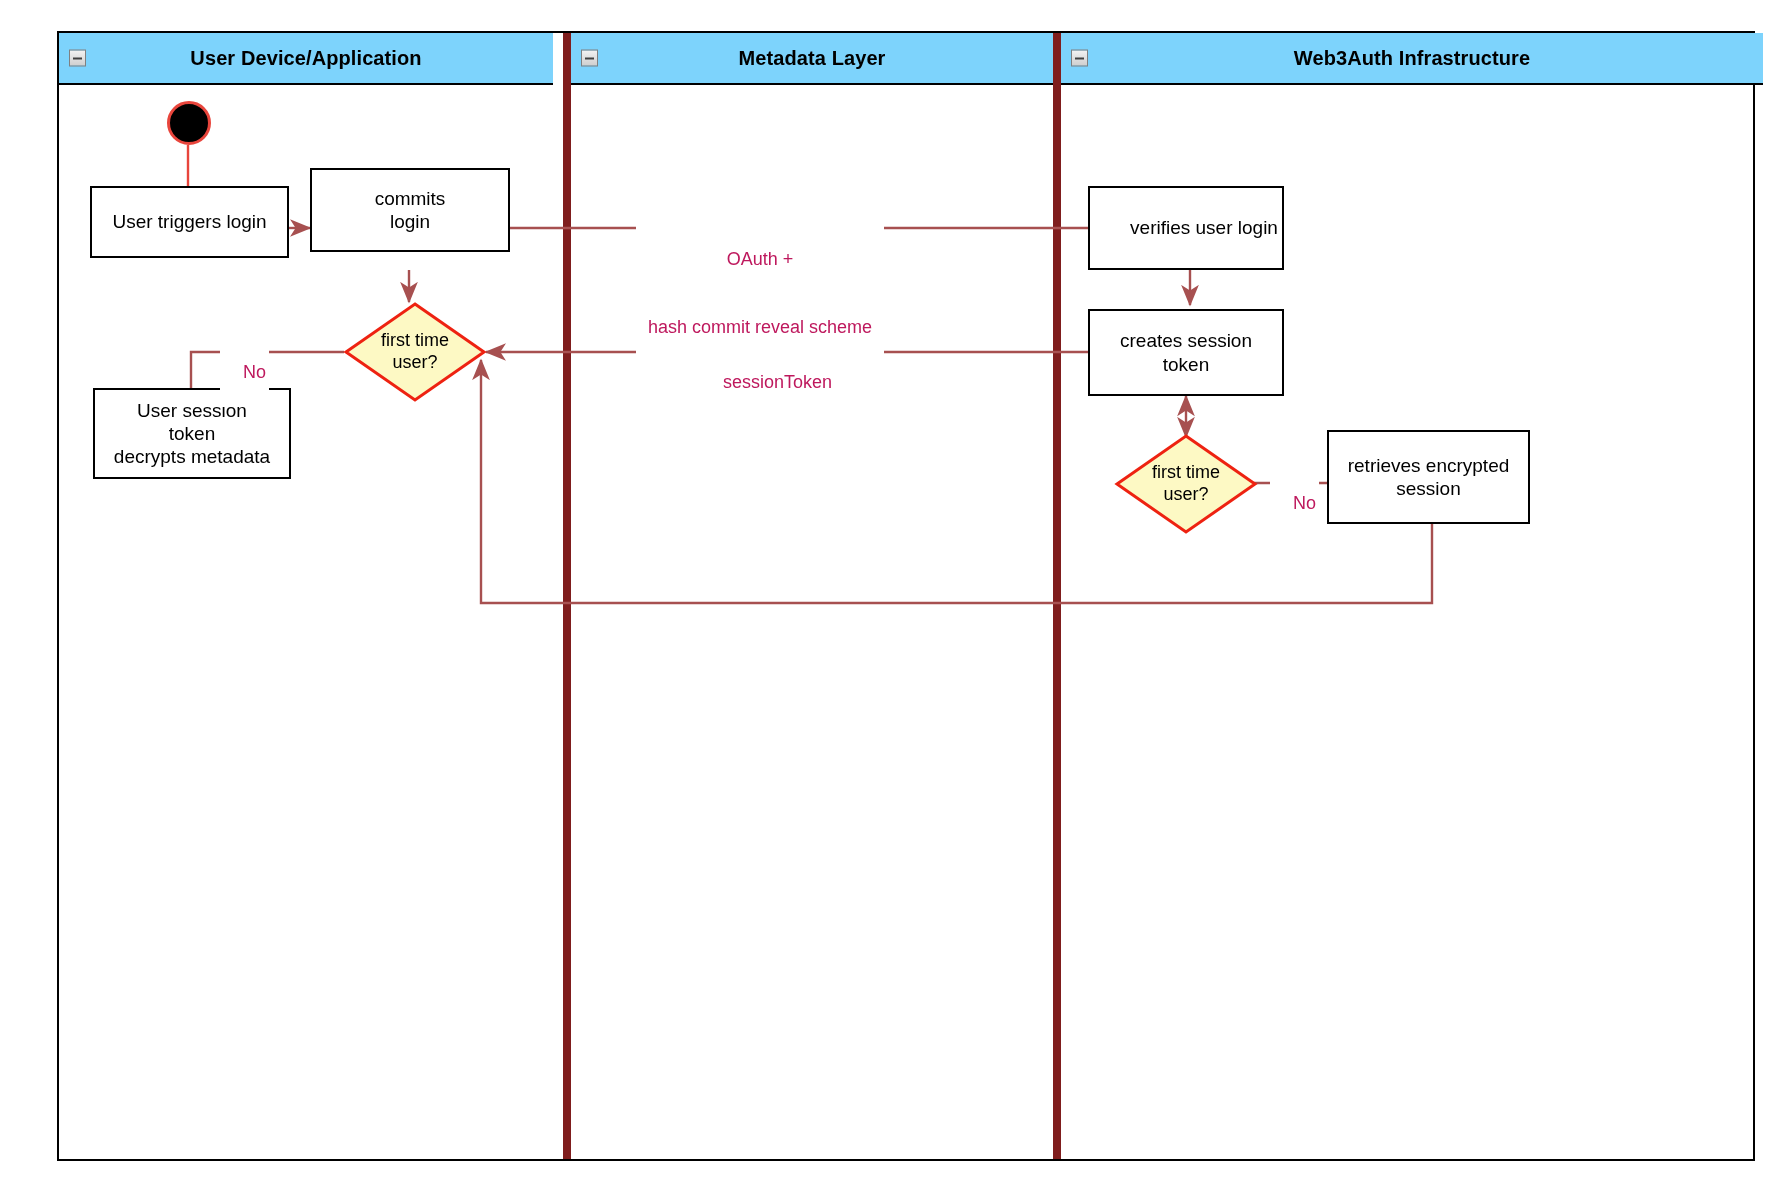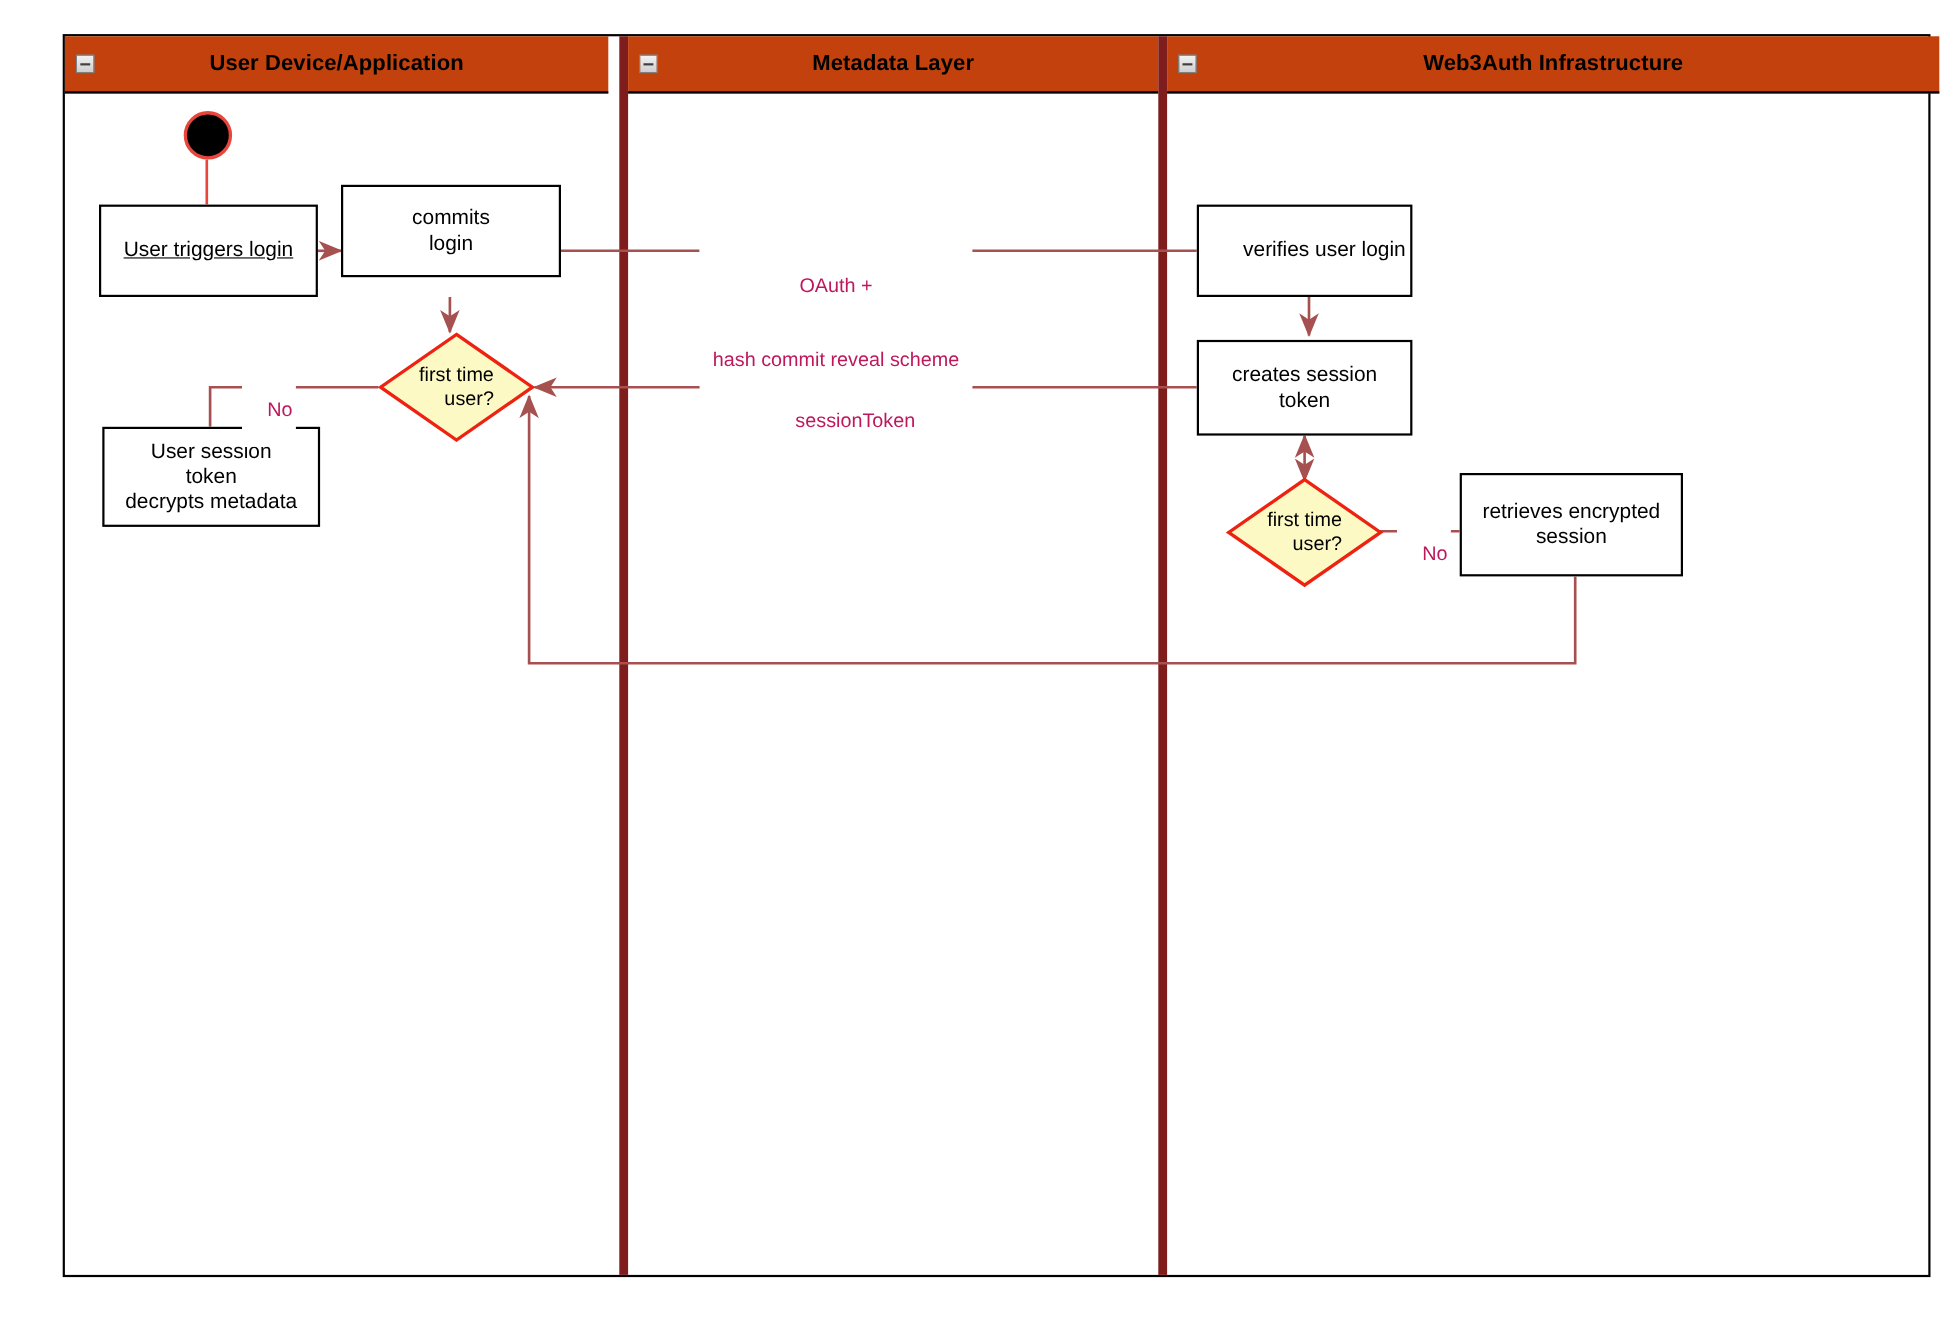--- a/index.html
+++ b/index.html
@@ -38,21 +38,21 @@
     position: absolute;
     top: 0;
     left: 0;
     right: 0;
     height: 52px;
     border-bottom: 2px solid #000000;
     box-sizing: border-box;
     display: flex;
     align-items: center;
     justify-content: center;
-    background: #c2410c;
+    background: #7dd3fc;
   }
   .lane-title {
     font-size: 20px;
     font-weight: bold;
     color: #000000;
     letter-spacing: 0.1px;
     text-align: center;
     white-space: nowrap;
   }
   .collapse-icon {
@@ -104,21 +104,21 @@
 
   .diamond-wrap { position: absolute; }
   .diamond-wrap svg { position: absolute; left: 0; top: 0; overflow: visible; }
   .diamond-label {
     position: absolute;
     left: 0; top: 0;
     width: 100%; height: 100%;
     display: flex;
     align-items: center;
     justify-content: center;
-    text-align: right;
+    text-align: center;
     font-size: 18px;
     line-height: 1.2;
     color: #000000;
     pointer-events: none;
   }
 
   
   #edges {
     position: absolute;
     left: 0; top: 0;
@@ -195,21 +195,21 @@
 
     <path d="M344,352 L191,352 L191,388" stroke="#a75050" stroke-width="2.4" fill="none"></path>
 
     <path d="M1254,483 L1327,483" stroke="#a75050" stroke-width="2.4" fill="none"></path>
 
     <path d="M1432,524 L1432,603 L481,603 L481,360" stroke="#a75050" stroke-width="2.4" fill="none" marker-end="url(#ah)"></path>
   </svg>
 
   <div class="start-node" style="left:167px;top:101px;width:44px;height:44px;"></div>
 
-  <div class="node action" style="left:90px;top:186px;width:199px;height:84px;text-decoration:underline;">
+  <div class="node action" style="left:90px;top:186px;width:199px;height:72px;">
     <span>User triggers login</span>
   </div>
 
   <div class="node action" style="left:310px;top:168px;width:200px;height:84px;">
     <div>
       <div>commits</div>
       <div>login</div>
     </div>
   </div>
 

